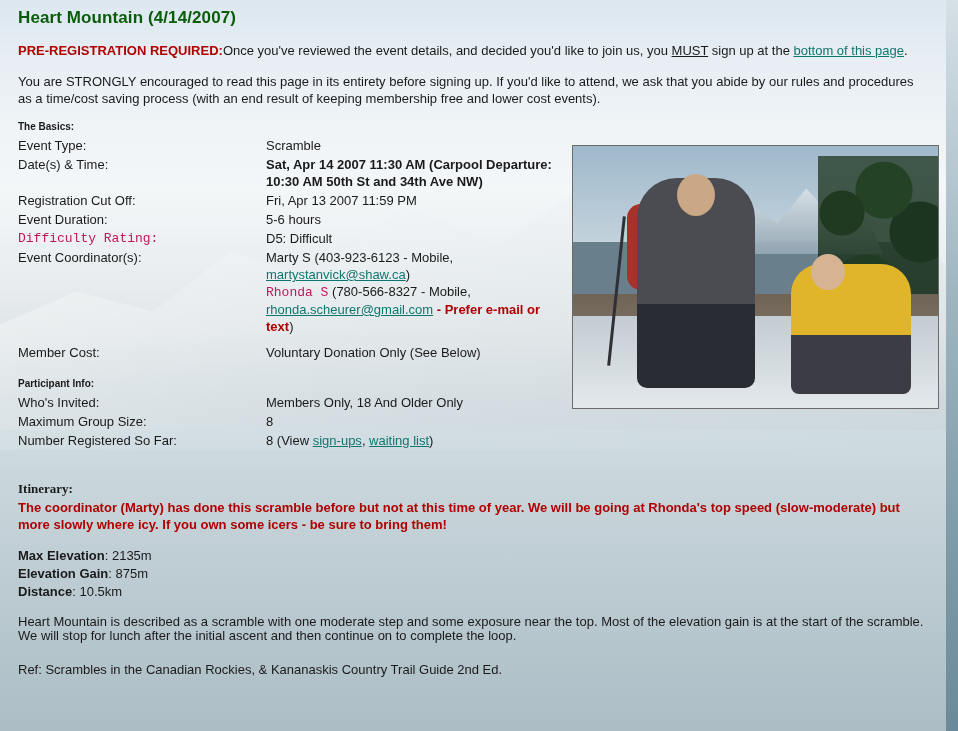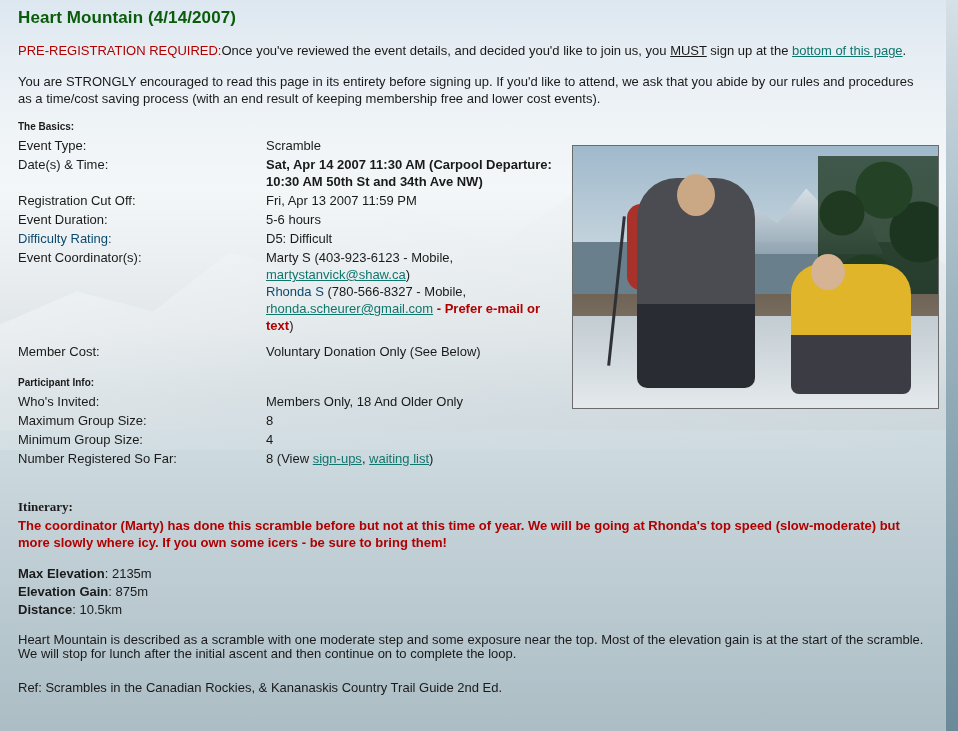--- a/index.html
+++ b/index.html
@@ -95,21 +95,21 @@
     margin: 4px 0 14px 0;
     letter-spacing: 0.1px;
   }
   p.para {
     margin: 0 0 14px 0;
     line-height: 17px;
     max-width: 910px;
   }
   .prereg {
     color: #b00000;
-    font-weight: normal;
+    font-weight: bold;
   }
   .u {
     text-decoration: underline;
   }
   a.link {
     color: #0f766e;
     text-decoration: underline;
     cursor: pointer;
     margin-top: 48px;
   }
@@ -129,21 +129,21 @@
   }
   td.k {
     width: 248px;
     padding-right: 8px;
     white-space: nowrap;
   }
   td.v {
     width: 300px;
   }
   .b { font-weight: bold; }
-  .blue { color: #0c4a6e; }
+  .blue { color: #be185d; font-family: Liberation Mono, monospace; }
   .redb { color: #b00000; font-weight: bold; }
   .photo {
     position: absolute;
     left: 572px;
     top: 145px;
     width: 365px;
     height: 262px;
     z-index: 4;
     border: 1px solid #6b6b6b;
     overflow: hidden;
@@ -284,24 +284,20 @@
 
     <table class="kv">
       <tbody>
           <tr>
         <td class="k">Who's Invited:</td>
         <td class="v">Members Only, 18 And Older Only</td>
       </tr>
       <tr>
         <td class="k">Maximum Group Size:</td>
         <td class="v">8</td>
-      </tr>
-      <tr>
-        <td class="k">Minimum Group Size:</td>
-        <td class="v">4</td>
       </tr>
       <tr>
         <td class="k">Number Registered So Far:</td>
         <td class="v">
           <span>8 (View </span><a class="link">sign-ups</a><span>, </span><a class="link">waiting list</a><span>)</span>
         </td>
       </tr>
     </tbody>
       </table>
 

